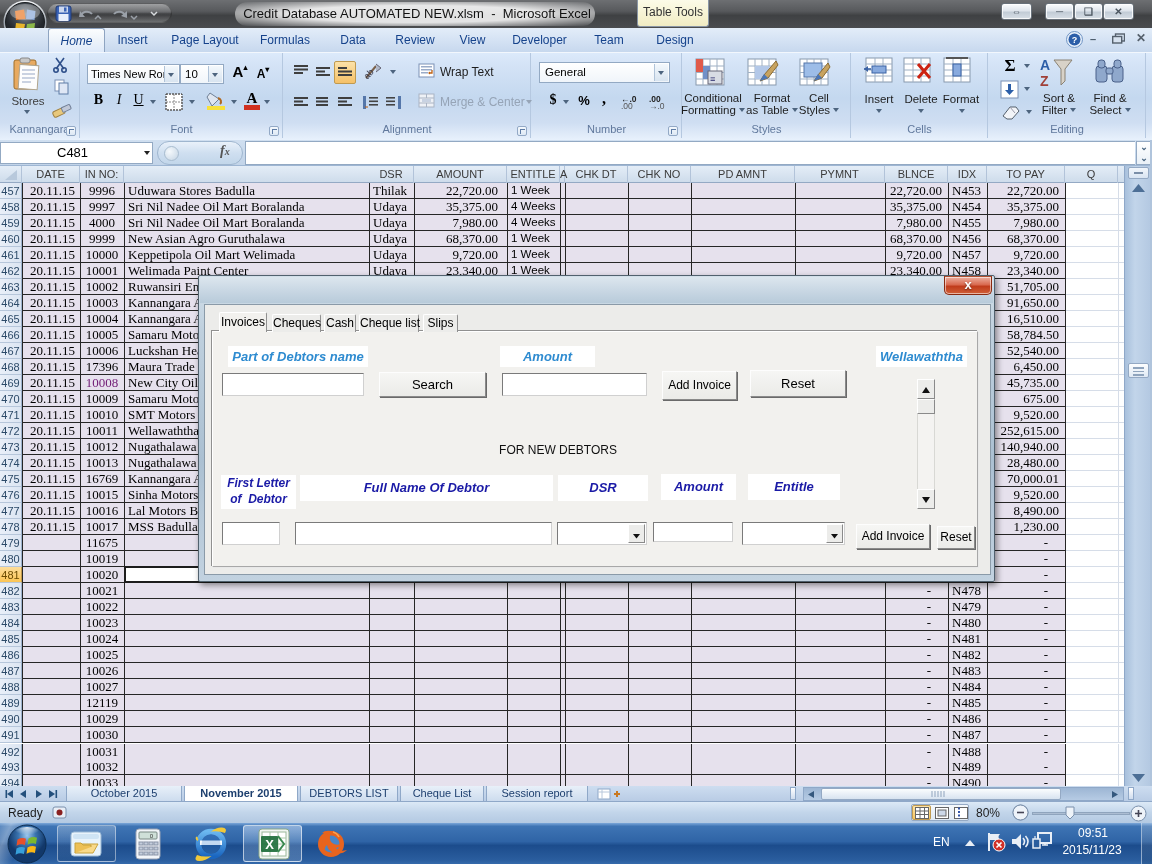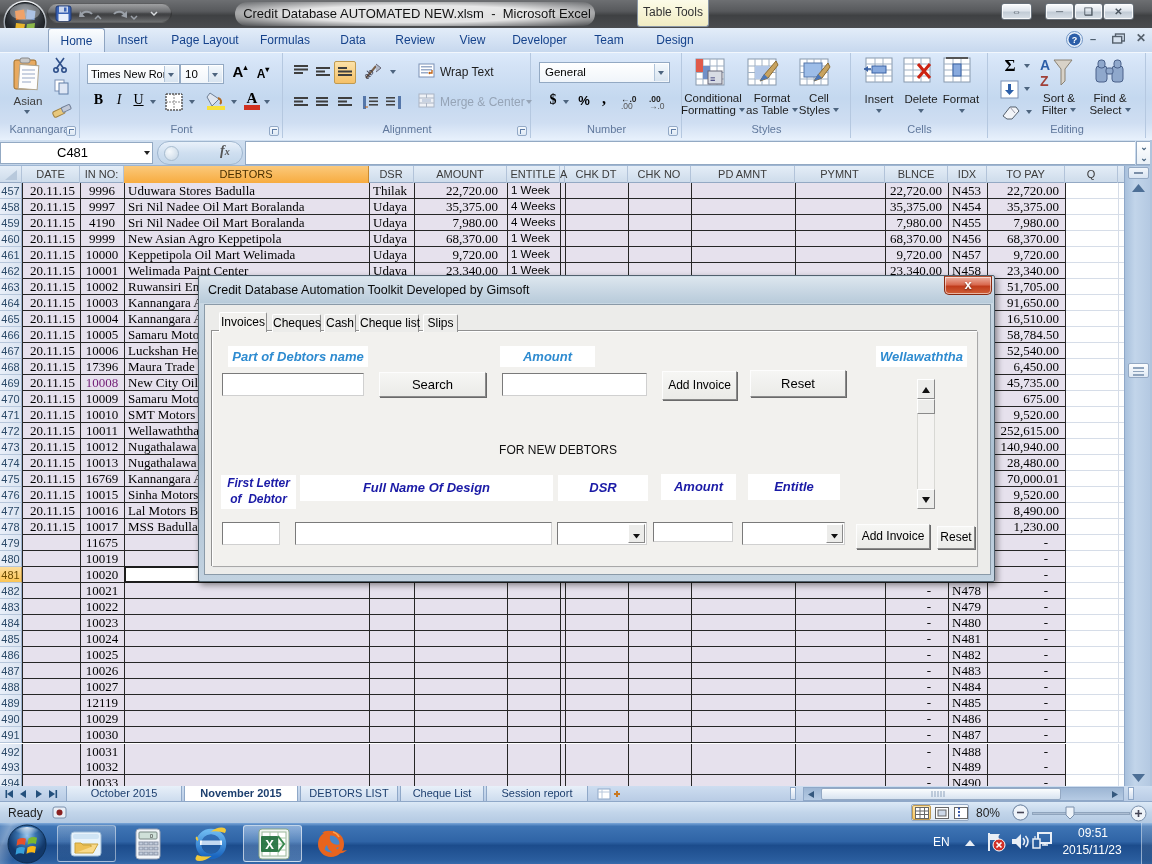--- a/index.html
+++ b/index.html
@@ -17,21 +17,21 @@
 .capbtn{top:3px;height:17px;background:linear-gradient(#fbfcfd,#dfe5ec 45%,#c2ccd6 55%,#d8dfe6);
  border:1px solid #68717a;border-radius:3px;color:#4a545e;font-weight:bold;text-align:center;
  font-size:10px;line-height:15px;box-shadow:inset 0 0 0 1px rgba(255,255,255,.8);}
 #ttchip{left:637px;top:0;width:72px;height:27px;background:linear-gradient(#fcfbe8,#f1ecc3);
  border:1px solid #8a96a5;border-top:none;border-radius:0 0 3px 3px;font-size:12px;color:#333;
  text-align:center;line-height:25px;}
 
 #tabrow{left:0;top:28px;width:1152px;height:24px;background:linear-gradient(#e3edf9,#c7d8ee);}
 .rtab{top:28px;height:24px;font-size:12px;color:#15428b;text-align:center;line-height:24px;}
 .rtab.active{background:linear-gradient(#fbfdfe,#edf3fa 50%,#dfeafa);border:1px solid #8ea4c1;border-bottom:none;
- border-radius:3px 3px 0 0;color:#15428b;}
+ border-radius:3px 3px 0 0;color:#15428b;font-style:italic;}
 
 #ribbon{left:0;top:52px;width:1152px;height:88px;
  background:linear-gradient(#dceafb 0%,#d4e3f6 14%,#c4d8ef 52%,#cfdef2 80%,#e8f1fc 100%);
  border-top:1px solid #f2f7fd;}
 #ribbon:after{content:"";position:absolute;left:0;top:87px;width:1152px;height:1px;background:#86a2c3;}
 .grp{top:53px;height:85px;border-right:1px solid #b5c8e0;}
 .grplabel{top:70px;height:15px;font-size:11px;color:#60789c;text-align:center;width:100%;left:0;}
 .launch{width:10px;height:10px;border:1px solid #93a9c6;border-radius:2px;background:linear-gradient(#f5f9fd,#dde8f4);
  top:126px;}
 .launch:after{content:"";position:absolute;left:2px;top:2px;width:4px;height:4px;
@@ -169,21 +169,21 @@
     <div class="grplabel a">Editing</div>
   </div>
 <svg class="a" style="left:10px;top:57px" width="38" height="36">
 <rect x="4" y="3" width="22" height="29" rx="2" fill="#e8aa60" stroke="#9c6c28"></rect>
 <rect x="10" y="1" width="10" height="5" rx="2" fill="#c8c8c8" stroke="#888"></rect>
 <rect x="9" y="8" width="19" height="24" fill="#fdfdfd" stroke="#b0a48c" transform="rotate(4 18 20)"></rect>
 <g stroke="#b9c4d8" stroke-width="1.5">
       <path d="M12 13h13M12 17h13M12 21h13M12 25h9"></path>
     </g>
 </svg>
-<div class="rbtn-label a" style="left:0px;top:95px;width:56px;">Asian</div>
+<div class="rbtn-label a" style="left:0px;top:95px;width:56px;">Stores</div>
 <div class="dar a" style="left:24px;top:110px;"></div>
 <svg class="a" style="left:52px;top:56px" width="20" height="17">
 <g stroke="#2e4f8a" stroke-width="1.6" fill="none">
 <path d="M4 2 L12 13 M12 2 L4 13"></path>
       <circle cx="4" cy="14" r="2.2"></circle>
       <circle cx="12" cy="14" r="2.2"></circle>
     </g>
   </svg>
 <svg class="a" style="left:52px;top:78px" width="20" height="18">
 <rect x="3" y="2" width="9" height="11" fill="#fff" stroke="#7d91b5"></rect>
@@ -396,21 +396,20 @@
     <div id="fxcirc" class="a"></div>
     <span class="serif" style="position:absolute;left:62px;top:1px;font-style:italic;font-size:14px;font-weight:bold;color:#555;">f<span style="font-size:10px;">x</span></span>
   </div>
 <div id="finput" class="a"></div>
 <div id="fchev" class="a">⌄<br>⌄</div>
 <div class="a" style="left:0;top:166px;width:1126px;height:620px;background:#fff;overflow:hidden;">
 <div class="a" style="left:0;top:0;width:1126px;height:17px;background:linear-gradient(#e4edf7,#cedceb);border-bottom:1px solid #94a9c4;">
 <div class="ch a" style="left:0px;width:22px;"></div>
 <div class="ch a" style="left:22px;width:58px;">DATE</div>
 <div class="ch a" style="left:80px;width:44px;">IN NO:</div>
-<div class="ch a" style="left:124px;width:245px;background:linear-gradient(#fbc97b,#f7aa3c);color:#4a3000;border-right:1px solid #c88a30;">DEBTORS</div>
 <div class="ch a" style="left:369px;width:45px;">DSR</div>
 <div class="ch a" style="left:414px;width:93px;">AMOUNT</div>
 <div class="ch a" style="left:507px;width:53px;">ENTITLE</div>
 <div class="ch a" style="left:560px;width:5px;">A</div>
 <div class="ch a" style="left:565px;width:63px;">CHK DT</div>
 <div class="ch a" style="left:628px;width:63px;">CHK NO</div>
 <div class="ch a" style="left:691px;width:104px;">PD AMNT</div>
 <div class="ch a" style="left:795px;width:90px;">PYMNT</div>
 <div class="ch a" style="left:885px;width:63px;">BLNCE</div>
 <div class="ch a" style="left:948px;width:39px;">IDX</div>
@@ -495,21 +494,21 @@
 <div class="a" style="left:628px;top:0;width:1px;height:16.0px;background:#262626;"></div>
 <div class="a" style="left:691px;top:0;width:1px;height:16.0px;background:#262626;"></div>
 <div class="a" style="left:795px;top:0;width:1px;height:16.0px;background:#262626;"></div>
 <div class="a" style="left:885px;top:0;width:1px;height:16.0px;background:#262626;"></div>
 <div class="a" style="left:948px;top:0;width:1px;height:16.0px;background:#262626;"></div>
 <div class="a" style="left:987px;top:0;width:1px;height:16.0px;background:#262626;"></div>
 <div class="a" style="left:1065px;top:0;width:1px;height:16.0px;background:#262626;"></div>
 <div class="cell a" style="left:1066px;width:60px;background:#fff;border-bottom:1px solid #d6dde8;"></div>
 <div class="a" style="left:1118px;top:0;width:1px;height:16.0px;background:#d6dde8;"></div>
 <div class="cell dcell a" style="left:23px;width:56px;line-height:15.0px;text-align:right;padding-right:4px;color:#000;">20.11.15</div>
-<div class="cell dcell a" style="left:81px;width:42px;line-height:15.0px;text-align:center;padding-left:0px;color:#000;">4190</div>
+<div class="cell dcell a" style="left:81px;width:42px;line-height:15.0px;text-align:center;padding-left:0px;color:#000;">4000</div>
 <div class="cell dcell a" style="left:125px;width:243px;line-height:15.0px;text-align:left;padding-left:3px;color:#000;">Sri Nil Nadee Oil Mart Boralanda</div>
 <div class="cell dcell a" style="left:370px;width:43px;line-height:15.0px;text-align:left;padding-left:3px;color:#000;">Udaya</div>
 <div class="cell dcell a" style="left:415px;width:91px;line-height:15.0px;text-align:right;padding-right:8px;color:#000;">7,980.00</div>
 <div class="cell sans12 a" style="left:508px;width:51px;line-height:15.0px;text-align:left;padding-left:3px;color:#000;">4 Weeks</div>
 <div class="cell dcell a" style="left:886px;width:61px;line-height:15.0px;text-align:right;padding-right:5px;color:#000;">7,980.00</div>
 <div class="cell dcell a" style="left:949px;width:37px;line-height:15.0px;text-align:left;padding-left:3px;color:#000;">N455</div>
 <div class="cell dcell a" style="left:988px;width:76px;line-height:15.0px;text-align:right;padding-right:5px;color:#000;">7,980.00</div>
 </div>
 <div class="row a" style="top:65.0px;height:16.0px;">
 <div class="cell rn a" style="left:0;width:22px;line-height:16.0px;">460</div>
@@ -526,21 +525,21 @@
 <div class="a" style="left:691px;top:0;width:1px;height:16.0px;background:#262626;"></div>
 <div class="a" style="left:795px;top:0;width:1px;height:16.0px;background:#262626;"></div>
 <div class="a" style="left:885px;top:0;width:1px;height:16.0px;background:#262626;"></div>
 <div class="a" style="left:948px;top:0;width:1px;height:16.0px;background:#262626;"></div>
 <div class="a" style="left:987px;top:0;width:1px;height:16.0px;background:#262626;"></div>
 <div class="a" style="left:1065px;top:0;width:1px;height:16.0px;background:#262626;"></div>
 <div class="cell a" style="left:1066px;width:60px;background:#fff;border-bottom:1px solid #d6dde8;"></div>
 <div class="a" style="left:1118px;top:0;width:1px;height:16.0px;background:#d6dde8;"></div>
 <div class="cell dcell a" style="left:23px;width:56px;line-height:15.0px;text-align:right;padding-right:4px;color:#000;">20.11.15</div>
 <div class="cell dcell a" style="left:81px;width:42px;line-height:15.0px;text-align:center;padding-left:0px;color:#000;">9999</div>
-<div class="cell dcell a" style="left:125px;width:243px;line-height:15.0px;text-align:left;padding-left:3px;color:#000;">New  Asian Agro Keppetipola</div>
+<div class="cell dcell a" style="left:125px;width:243px;line-height:15.0px;text-align:left;padding-left:3px;color:#000;">New  Asian Agro Guruthalawa</div>
 <div class="cell dcell a" style="left:370px;width:43px;line-height:15.0px;text-align:left;padding-left:3px;color:#000;">Udaya</div>
 <div class="cell dcell a" style="left:415px;width:91px;line-height:15.0px;text-align:right;padding-right:8px;color:#000;">68,370.00</div>
 <div class="cell sans12 a" style="left:508px;width:51px;line-height:15.0px;text-align:left;padding-left:3px;color:#000;">1 Week</div>
 <div class="cell dcell a" style="left:886px;width:61px;line-height:15.0px;text-align:right;padding-right:5px;color:#000;">68,370.00</div>
 <div class="cell dcell a" style="left:949px;width:37px;line-height:15.0px;text-align:left;padding-left:3px;color:#000;">N456</div>
 <div class="cell dcell a" style="left:988px;width:76px;line-height:15.0px;text-align:right;padding-right:5px;color:#000;">68,370.00</div>
 </div>
 <div class="row a" style="top:81.0px;height:16.0px;">
 <div class="cell rn a" style="left:0;width:22px;line-height:16.0px;">461</div>
 <div class="cell a" style="left:22px;width:1096px;background:#e6e1ed;border-bottom:1px solid #262626;"></div>
@@ -1617,21 +1616,20 @@
 <div class="a" style="left:1062px;top:826px;width:62px;text-align:center;font-size:12px;color:#fff;">09:51</div>
 <div class="a" style="left:1052px;top:843px;width:80px;text-align:center;font-size:12px;color:#fff;">2015/11/23</div>
 <div class="a" style="left:1141px;top:823px;width:1px;height:41px;background:rgba(255,255,255,0.5);"></div>
 <div class="a" style="left:1142px;top:823px;width:10px;height:41px;background:linear-gradient(rgba(255,255,255,0.2),rgba(0,0,0,0.1));"></div>
 <div class="a" style="left:198px;top:275px;width:797px;height:307px;z-index:60;
  border:1px solid #51616e;border-radius:2px;
  background:linear-gradient(#d2dfe9,#bfd0de 18%,#abc0d2 60%,#c2d2e0);
  box-shadow:2px 3px 6px rgba(0,0,0,0.45);">
 <div class="a" style="left:1px;top:1px;right:1px;height:26px;border-bottom:none;
  background:linear-gradient(#dce6ee,#c6d5e2 60%,#b8cbda);border-radius:2px 2px 0 0;"></div>
-<div class="a" style="left:9px;top:7px;font-size:12.5px;color:#0a0a0a;">Credit Database Automation Toolkit Developed by Gimsoft</div>
 <div class="a" style="left:745px;top:0px;width:48px;height:19px;
  background:linear-gradient(#ecb0a0 0%,#d96a50 45%,#c03c1c 55%,#d06038 100%);
  border:1px solid #8a2a10;border-top:1px solid #b05030;border-radius:0 0 5px 5px;
  box-shadow:inset 0 0 0 1px rgba(255,255,255,0.55);
  color:#fff;font-weight:bold;font-size:13px;text-align:center;line-height:16px;
  text-shadow:0 1px 2px rgba(0,0,0,0.5);">x</div>
 <div class="a" style="left:5px;top:28px;width:787px;height:271px;background:#ececea;border:1px solid #8a9aa8;"></div>
 </div>
 <div class="a" style="left:212px;top:331px;width:766px;height:236px;background:#f2f1ee;border:1px solid #fff;border-right-color:#a8a8a8;border-bottom-color:#a8a8a8;z-index:61;box-shadow:-1px -1px 0 #909090, 1px 1px 0 #e8e8e8;"></div>
 <div class="a" style="left:219px;top:312px;width:48px;height:20px;background:#f2f1ee;border:1px solid #909090;border-bottom:none;border-top-color:#fff;border-left-color:#fff;z-index:62;font-size:12px;text-align:center;line-height:19px;white-space:nowrap;border-radius:2px 2px 0 0;">Invoices</div>
@@ -1650,21 +1648,21 @@
 <div class="a" style="left:917px;top:379px;width:18px;height:130px;background:#f4f3f1;z-index:63;border:1px solid #d8d8d4;"></div>
 <div class="a" style="left:917px;top:379px;width:18px;height:20px;background:#ececea;border:1px solid #8a8a8a;border-top-color:#fff;border-left-color:#fff;z-index:64;text-align:center;"><svg width="10" height="8" style="margin-top:5px">
       <path d="M5 1 L9 7 H1Z" fill="#111"></path>
     </svg></div>
 <div class="a" style="left:917px;top:399px;width:18px;height:15px;background:#ececea;border:1px solid #8a8a8a;border-top-color:#fff;border-left-color:#fff;z-index:64;"></div>
 <div class="a" style="left:917px;top:489px;width:18px;height:20px;background:#ececea;border:1px solid #8a8a8a;border-top-color:#fff;border-left-color:#fff;z-index:64;text-align:center;"><svg width="10" height="8" style="margin-top:6px">
       <path d="M1 1 H9 L5 7Z" fill="#111"></path>
     </svg></div>
 <div class="a" style="left:458px;top:443px;width:200px;text-align:center;font-size:12px;color:#111;z-index:63;">FOR NEW DEBTORS</div>
 <div class="a" style="left:221px;top:475px;width:75px;height:34px;background:#fff;z-index:63;font-size:12px;font-weight:bold;font-style:italic;color:#1a1aa6;text-align:center;line-height:16px;white-space:nowrap;">First Letter<br>of &nbsp;Debtor</div>
-<div class="a" style="left:300px;top:475px;width:253px;height:26px;background:#fff;z-index:63;font-size:13px;font-weight:bold;font-style:italic;color:#1a1aa6;text-align:center;line-height:26px;white-space:nowrap;">Full Name Of Design</div>
+<div class="a" style="left:300px;top:475px;width:253px;height:26px;background:#fff;z-index:63;font-size:13px;font-weight:bold;font-style:italic;color:#1a1aa6;text-align:center;line-height:26px;white-space:nowrap;">Full Name Of Debtor</div>
 <div class="a" style="left:558px;top:475px;width:90px;height:26px;background:#fff;z-index:63;font-size:13px;font-weight:bold;font-style:italic;color:#1a1aa6;text-align:center;line-height:26px;white-space:nowrap;">DSR</div>
 <div class="a" style="left:661px;top:474px;width:75px;height:26px;background:#fff;z-index:63;font-size:13px;font-weight:bold;font-style:italic;color:#1a1aa6;text-align:center;line-height:26px;white-space:nowrap;">Amount</div>
 <div class="a" style="left:748px;top:474px;width:92px;height:26px;background:#fff;z-index:63;font-size:13px;font-weight:bold;font-style:italic;color:#1a1aa6;text-align:center;line-height:26px;white-space:nowrap;">Entitle</div>
 <div class="a" style="left:222px;top:522px;width:58px;height:23px;background:#fff;z-index:63;border:1px solid #7a7a7a;border-right-color:#d0d0d0;border-bottom-color:#d0d0d0;"></div>
 <div class="a" style="left:295px;top:522px;width:257px;height:23px;background:#fff;z-index:63;border:1px solid #7a7a7a;border-right-color:#d0d0d0;border-bottom-color:#d0d0d0;"></div>
 <div class="a" style="left:557px;top:522px;width:90px;height:23px;background:#fff;z-index:63;border:1px solid #7a7a7a;border-right-color:#d0d0d0;border-bottom-color:#d0d0d0;">
     <div style="position:absolute;right:1px;top:1px;width:17px;height:19px;background:#ececea;border:1px solid #8a8a8a;border-top-color:#fff;border-left-color:#fff;"><svg width="9" height="6" style="margin:6px 0 0 3px">
         <path d="M1 1 H8 L4.5 5.5Z" fill="#111"></path>
       </svg></div>
   </div>

